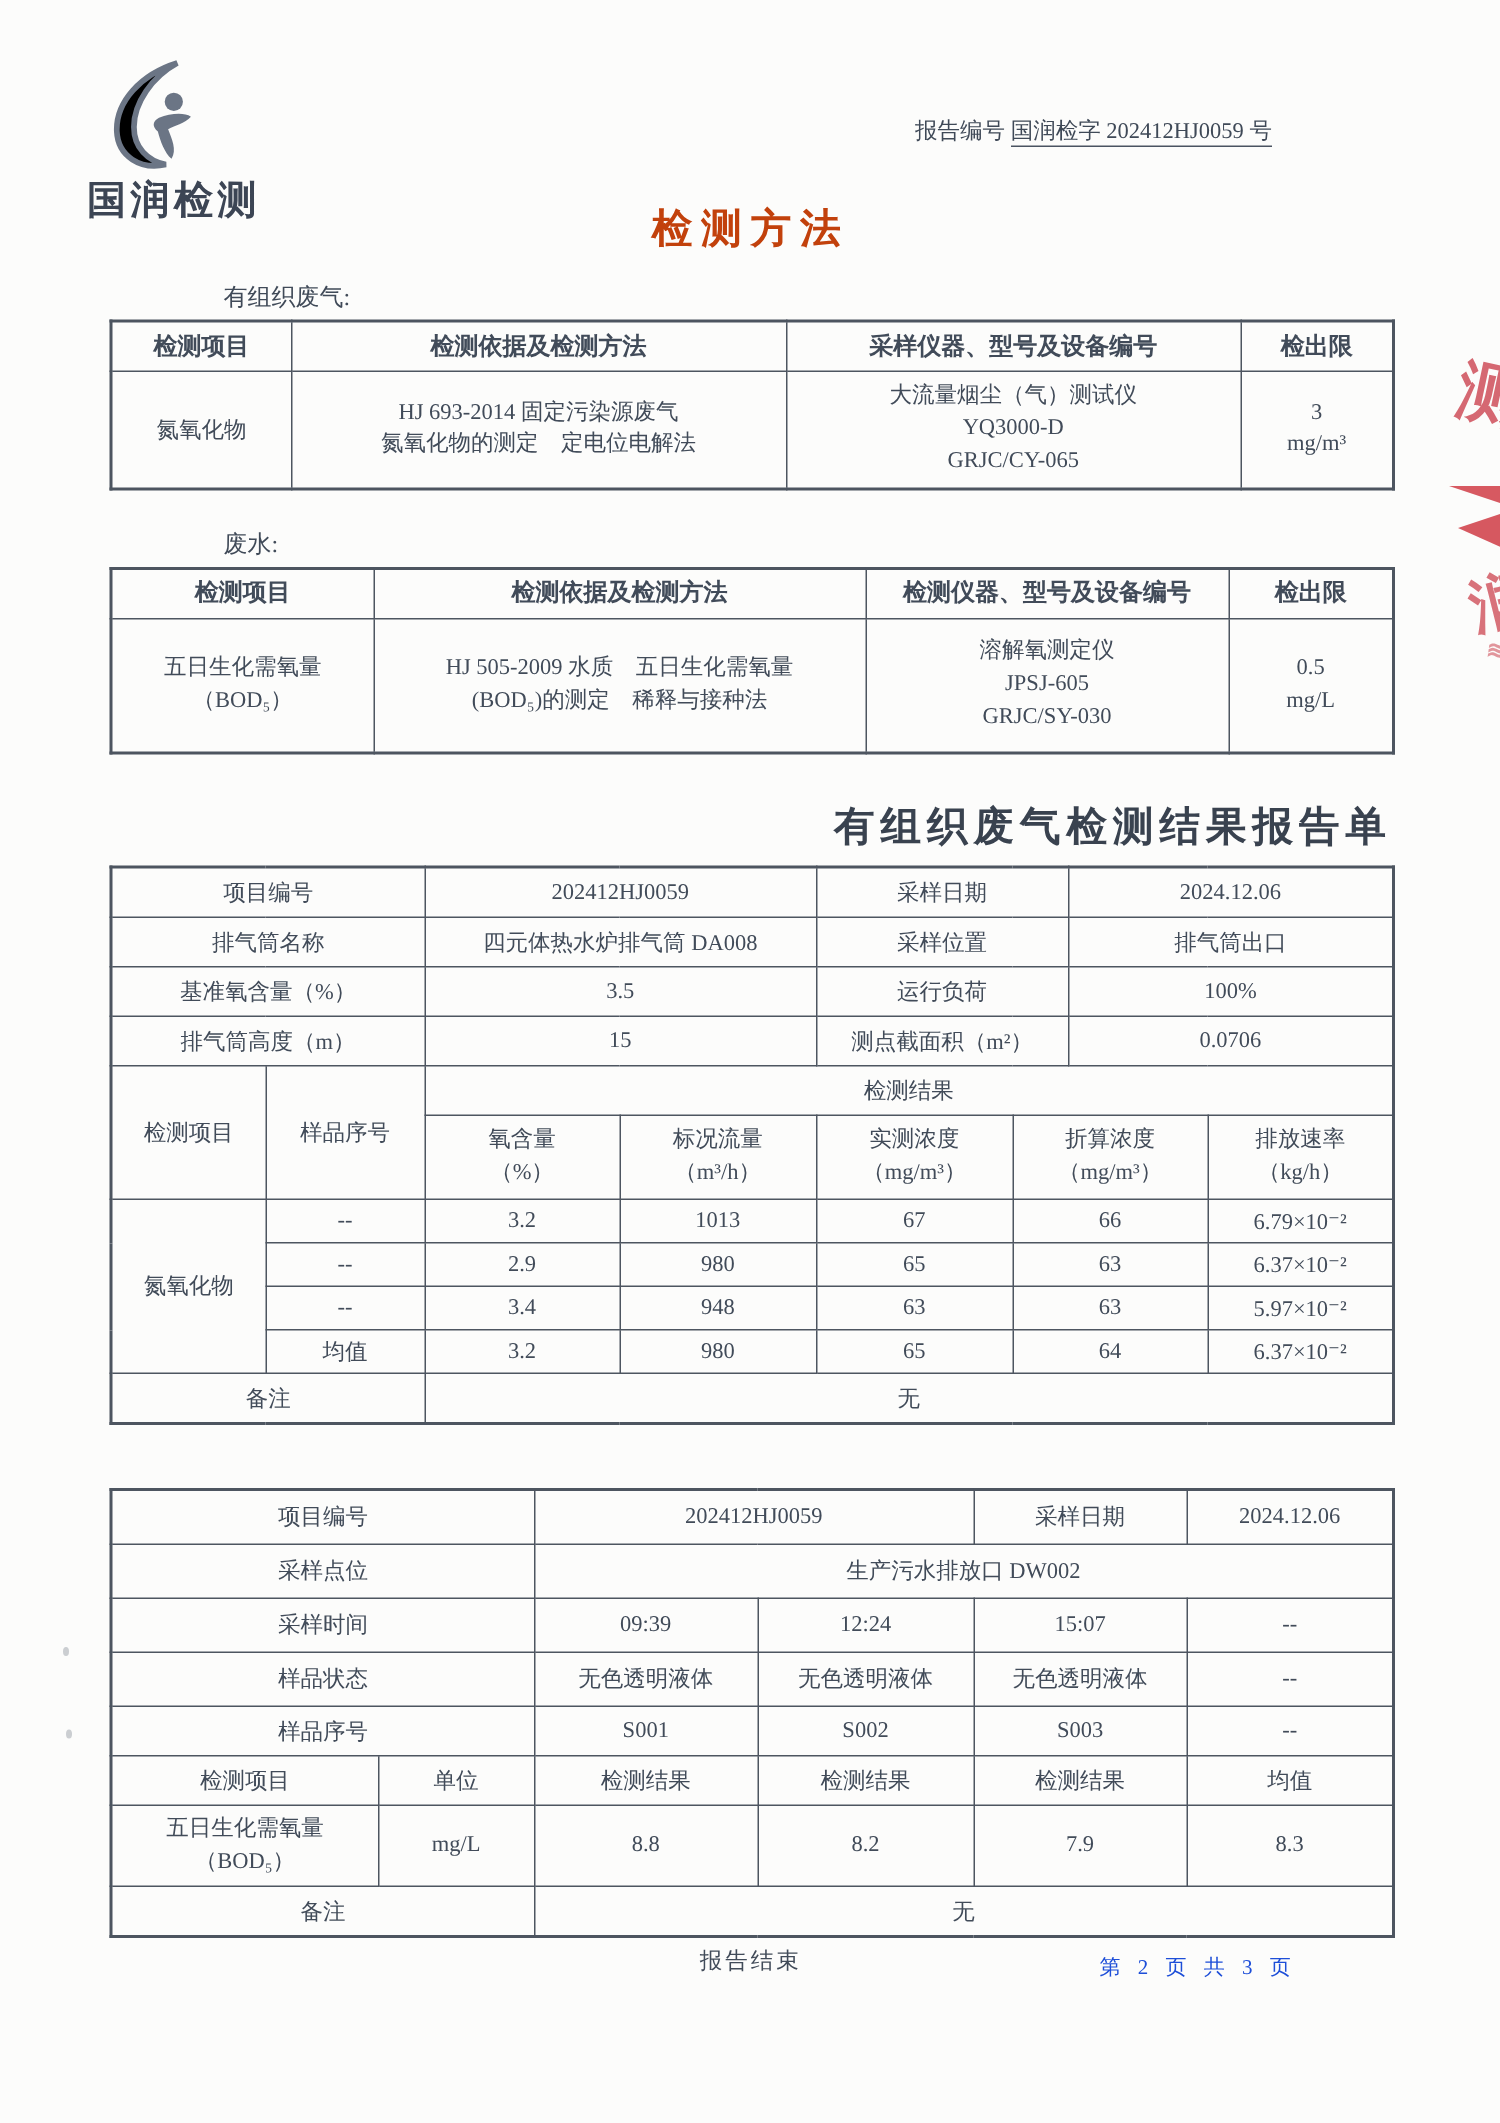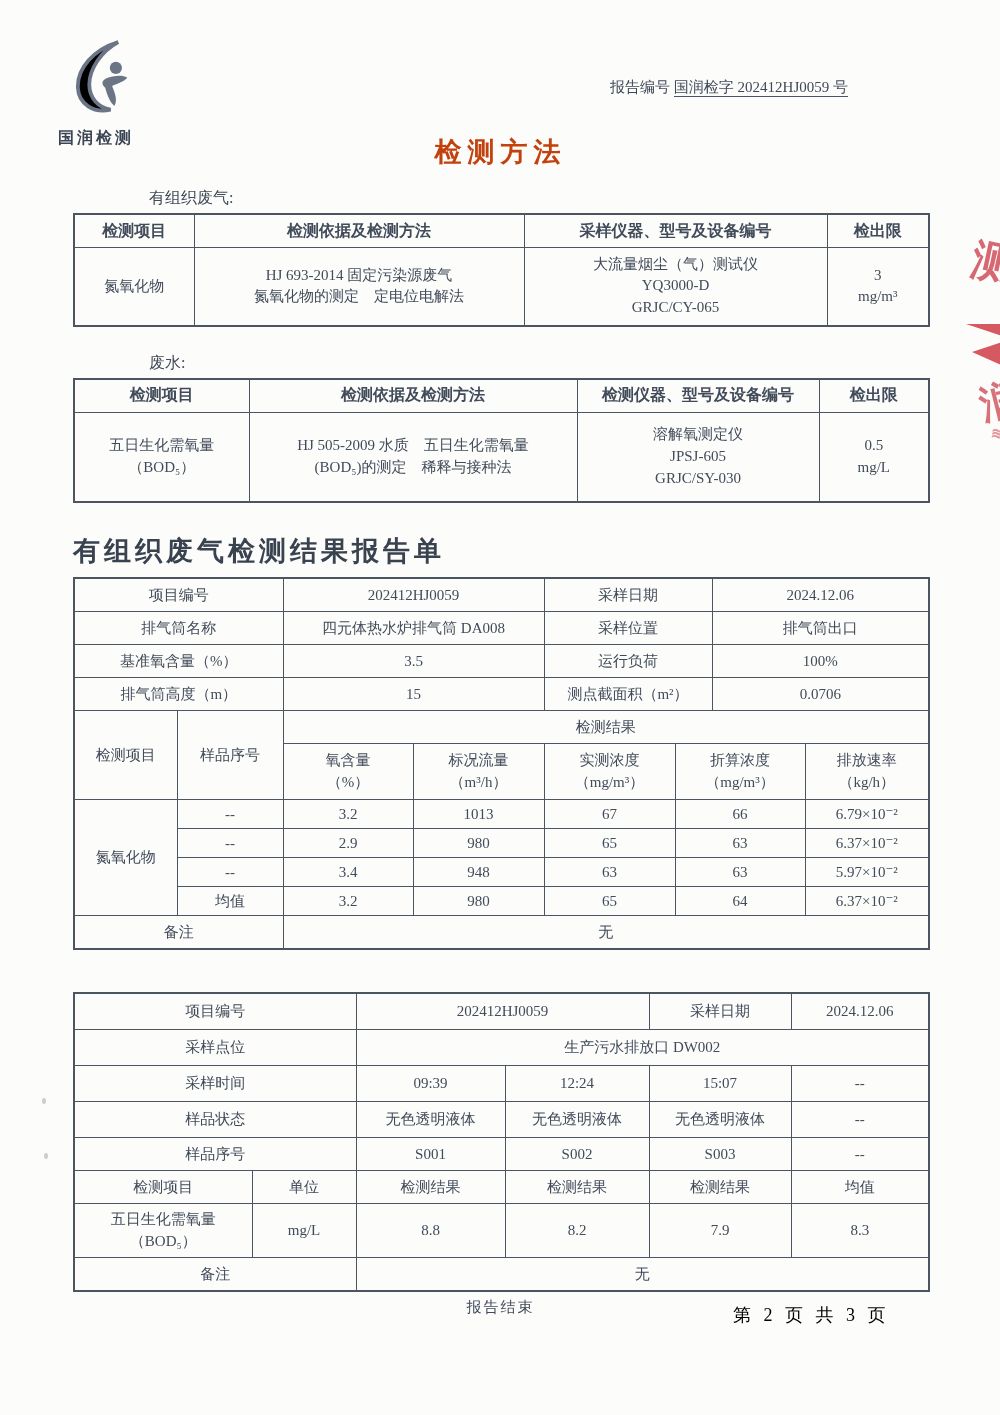--- a/index.html
+++ b/index.html
@@ -8,44 +8,44 @@
     width:1000px;height:1415px;
     margin:0 auto;
     background:#fcfcfb;
     font-family:"Liberation Serif","DejaVu Serif",serif;
     color:#414b59;
     overflow:hidden;
   }
   
   .logo{position:absolute;left:58px;top:40px;width:120px;text-align:left;}
   .logo svg{display:block;margin-left:10px;}
-  .logo-text{font-size:16px;font-weight:bold;color:#3c4554;letter-spacing:3px;margin-top:14px;}
+  .logo-text{font-size:26px;font-weight:bold;color:#3c4554;letter-spacing:3px;margin-top:2px;}
   .report-line{position:absolute;top:78px;right:152px;font-size:15px;color:#3f4957;white-space:nowrap;}
   .report-no{border-bottom:1px solid #4a5361;padding-bottom:1px;margin-left:0;}
   
   .main{padding:134px 72px 0 73px;}
   .title-main{font-size:27px;font-weight:bold;text-align:center;margin:0 0 18px 0;letter-spacing:6px;color:#c2410c;}
-  .title-section{font-size:27px;font-weight:bold;text-align:left;letter-spacing:4px;color:#39424f;margin:0;}
+  .title-section{font-size:27px;font-weight:bold;text-align:right;letter-spacing:4px;color:#39424f;margin:0;}
   .sub-label{font-size:16px;margin:0 0 4px 76px;color:#404a58;}
   table{border-collapse:collapse;table-layout:fixed;width:855px;border-radius:28px;}
   table,td,th{border:1px solid #4d5560;}
   table{border-width:2px;}
   td,th{text-align:center;vertical-align:middle;font-size:15px;padding:2px 3px;color:#414b59;overflow:hidden;}
   th{font-weight:bold;font-size:16px;}
   .t-plain td{font-weight:normal;}
   .two-line span{display:block;line-height:1.45;}
   .h30 td,.h30 th{height:28px;}
   .h35 td{height:31px;}
   .h28 td{height:24px;}
   .gap-after-t1{height:26px;}
   .gap-title-table{height:8px;}
   .gap-sect{height:30px;}
   .report-end{text-align:center;font-size:15px;margin-top:6px;letter-spacing:2px;}
   .page-footer{position:absolute;left:0;top:1303px;width:100%;}
-  .page-footer-inner{position:absolute;left:733px;font-size:18px;letter-spacing:4px;color:#000000;}
+  .page-footer-inner{position:absolute;left:733px;font-size:14px;letter-spacing:4px;color:#1d4ed8;}
   
   .stamp-zone{position:absolute;right:0;top:228px;width:46px;height:235px;overflow:hidden;pointer-events:none;}
   .stamp-char{position:absolute;color:#cc4450;font-weight:bold;font-family:"Liberation Serif",serif;}
   .stamp-1{right:-16px;top:6px;font-size:44px;transform:rotate(12deg);opacity:.8;}
   .stamp-3{right:-20px;top:146px;font-size:40px;transform:rotate(-14deg);opacity:.75;}
   .stamp-4{right:-4px;top:196px;font-size:16px;opacity:.55;transform:rotate(8deg);}
   .stamp-shape{position:absolute;right:-8px;top:96px;opacity:.85;}
   .smudge{position:absolute;width:4px;height:6px;background:#9aa0a8;border-radius:50%;opacity:.5;}
 </style>
 </head>

